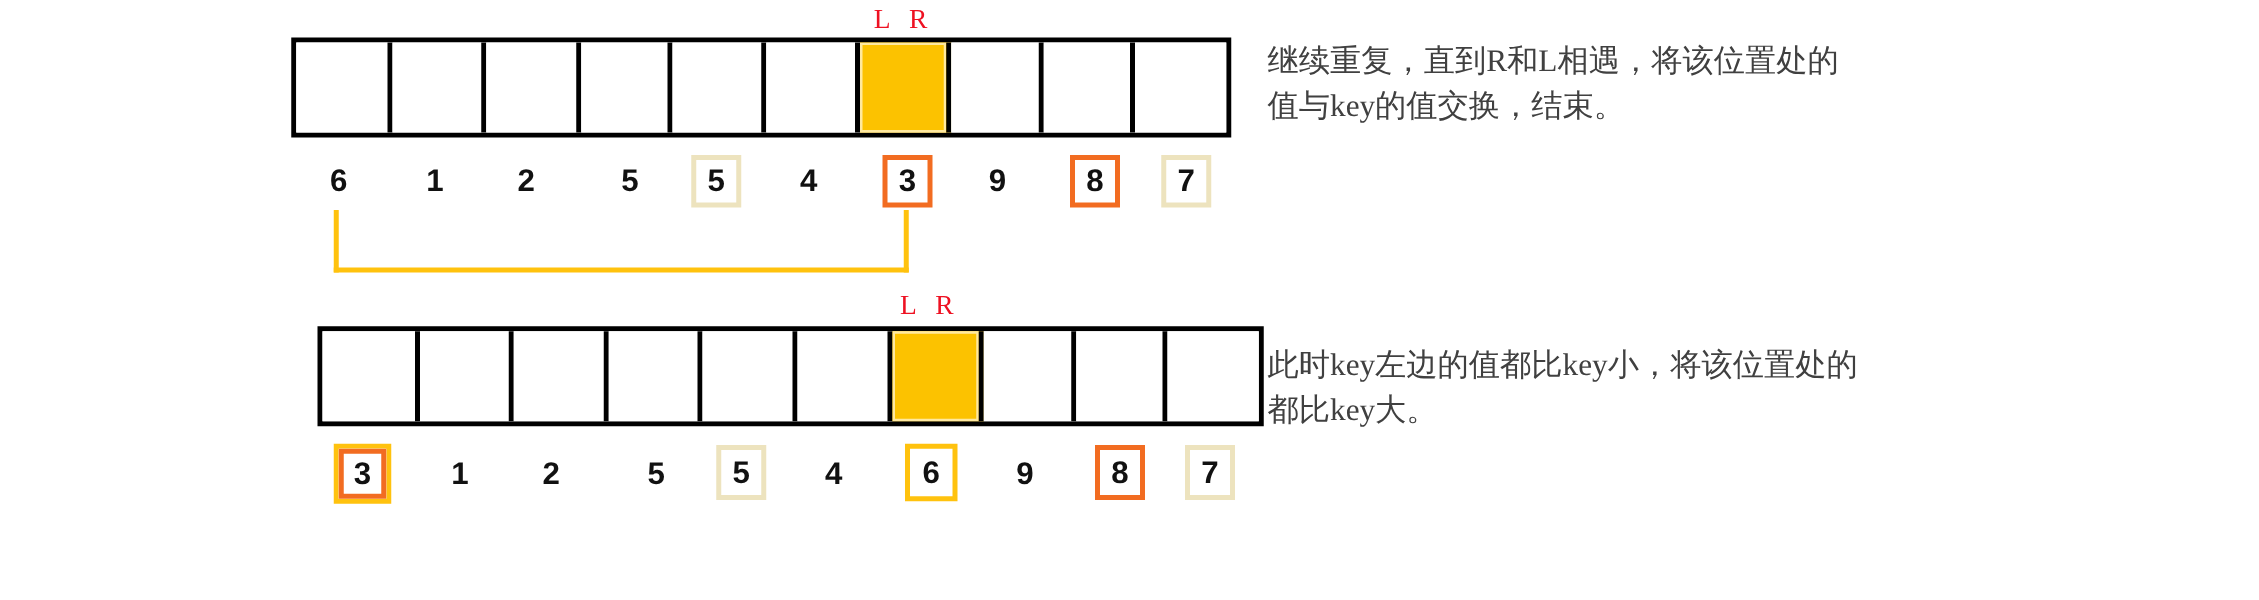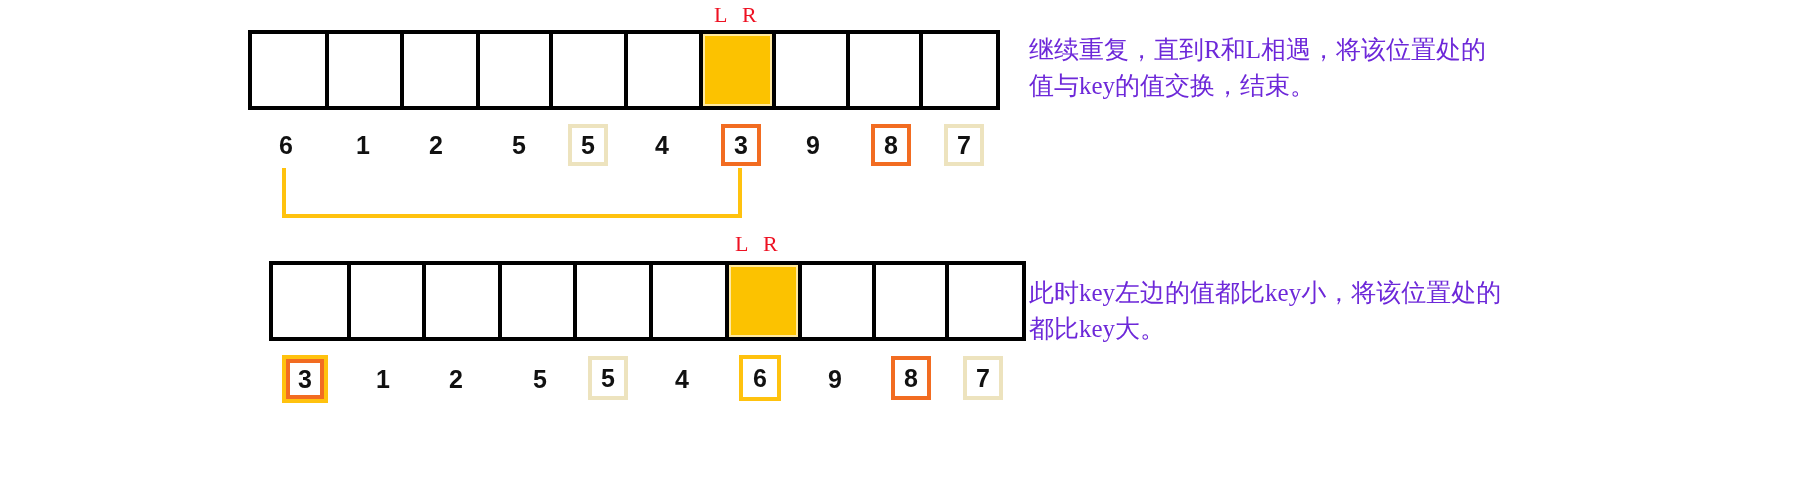--- a/index.html
+++ b/index.html
@@ -3,21 +3,21 @@
 <meta charset="utf-8">
 <style>
   html,body{margin:0;padding:0;}
   body{
     width:1807px;height:480px;
     background:#ffffff;
     font-family:"Liberation Serif", serif;
     position:relative;
     overflow:hidden;
   }
-  .stage{position:absolute;left:16px;top:0;width:1586px;height:480px;}
+  .stage{position:absolute;left:1px;top:0;width:1586px;height:480px;}
 
   
   .array-row{position:absolute;display:flex;border:4px solid #000;box-sizing:border-box;background:#fff;}
   .cell{box-sizing:border-box;border-right:4px solid #000;background:#fff;}
   .cell:last-child{border-right:none;}
   .cell.key{background:#FCC200;box-shadow:inset 0 0 0 2px #ffe9a0;}
 
   
   .lr-label{position:absolute;color:#ee1122;font-size:22px;font-family:"Liberation Serif",serif;letter-spacing:5px;white-space:nowrap;}
 
@@ -30,21 +30,21 @@
   .val.box-cream{border:4px solid #EDE3BE;background:#fff;}
   .val.box-gold{border:4px solid #FFC20E;background:#fff;}
   .val.box-double{border:4px solid #FFC20E;background:#fff;padding:0;}
   .val.box-double > .inner{width:100%;height:100%;border:4px solid #F26C21;box-sizing:border-box;
        display:flex;align-items:center;justify-content:center;background:#fff;}
 
   
   .connector{position:absolute;border-left:4px solid #FFC20E;border-bottom:4px solid #FFC20E;border-right:4px solid #FFC20E;box-sizing:border-box;}
 
   
-  .caption{position:absolute;font-family:"Liberation Serif",serif;font-size:25px;color:#6d28d9;line-height:1.45;white-space:pre-line;}
+  .caption{position:absolute;font-family:"Liberation Serif",serif;font-size:25px;color:#404040;line-height:1.45;white-space:pre-line;}
 </style>
 </head>
 <body>
 
 <div class="stage">
 
   <div>
 
     <div class="lr-label" style="left:698px;top:2px;">L R</div>
 

